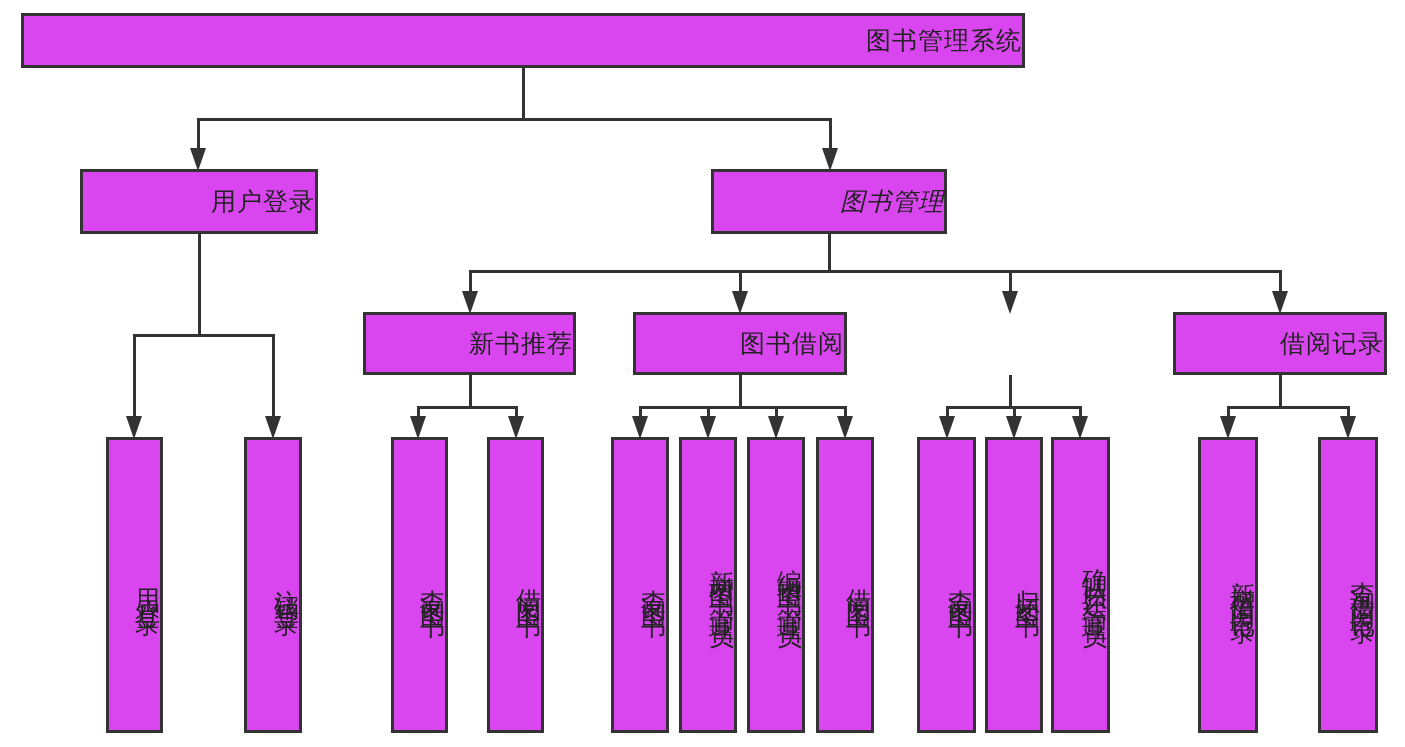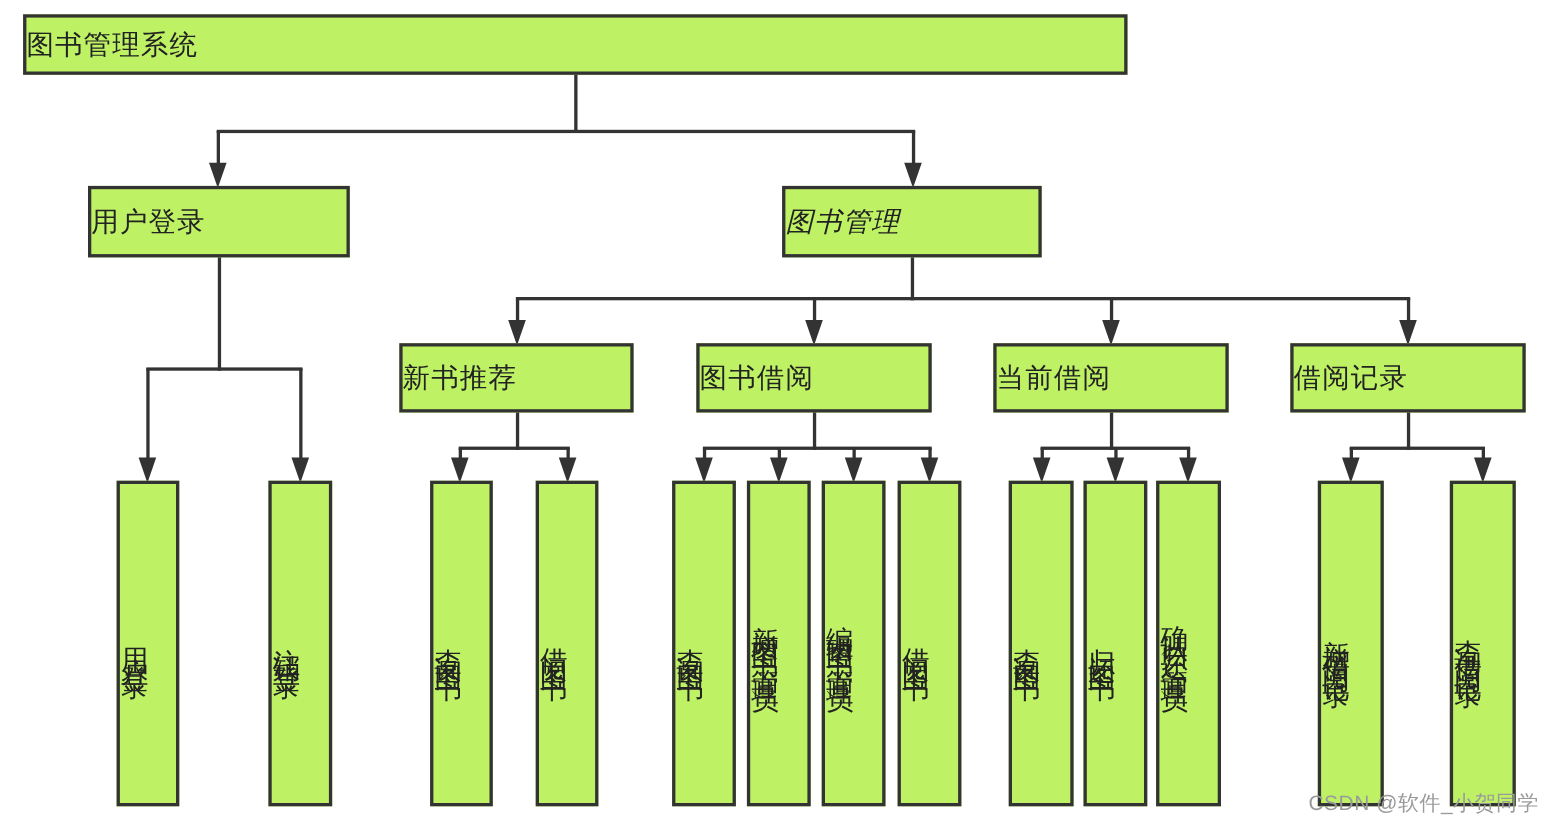--- a/index.html
+++ b/index.html
@@ -11,24 +11,24 @@
     background: #ffffff;
     font-family: "Liberation Sans", sans-serif;
     color: #222222;
     overflow: hidden;
   }
   
   .box {
     position: absolute;
     box-sizing: border-box;
     border: 3px solid #333333;
-    background: #bef264;
+    background: #d946ef;
     display: flex;
     align-items: center;
-    justify-content: flex-start;
+    justify-content: flex-end;
   }
   .box .lbl {
     font-size: 25px;
     letter-spacing: 1px;
     color: #222222;
     white-space: nowrap;
   }
   .box .vtext {
     writing-mode: vertical-rl;
     text-orientation: mixed;
@@ -118,23 +118,20 @@
   <div class="drop" style="left:740px; top:271px; height:43px;"></div>
   <div class="drop" style="left:1010px; top:271px; height:43px;"></div>
   <div class="drop" style="left:1280px; top:271px; height:43px;"></div>
 
   <div class="box" style="left:633px; top:312px; width:214px; height:63px;">
     <span class="lbl">图书借阅</span>
   </div>
   <div class="box" style="left:363px; top:312px; width:213px; height:63px;">
     <span class="lbl">新书推荐</span>
   </div>
-  <div class="box" style="left:903px; top:312px; width:214px; height:63px;">
-    <span class="lbl">当前借阅</span>
-  </div>
   <div class="box" style="left:1173px; top:312px; width:214px; height:63px;">
     <span class="lbl">借阅记录</span>
   </div>
 
   <div class="vline" style="left:470px; top:375px; height:34px;"></div>
   <div class="hline" style="left:416.5px; top:405.5px; width:101px;"></div>
   <div class="drop" style="left:418px; top:407px; height:32px;"></div>
   <div class="drop" style="left:516px; top:407px; height:32px;"></div>
 
   <div class="vline" style="left:740px; top:375px; height:34px;"></div>
@@ -192,15 +189,14 @@
     <span class="vtext">确认归还（管理员）</span>
   </div>
 
   <div class="box" style="left:1198px; top:437px; width:60px; height:296px;">
     <span class="vtext">新增借阅记录</span>
   </div>
   <div class="box" style="left:1318px; top:437px; width:60px; height:296px;">
     <span class="vtext">查询借阅记录</span>
   </div>
 
-  <div class="watermark">CSDN @软件_小贺同学</div>
 
 </div>
 
 </body></html>

